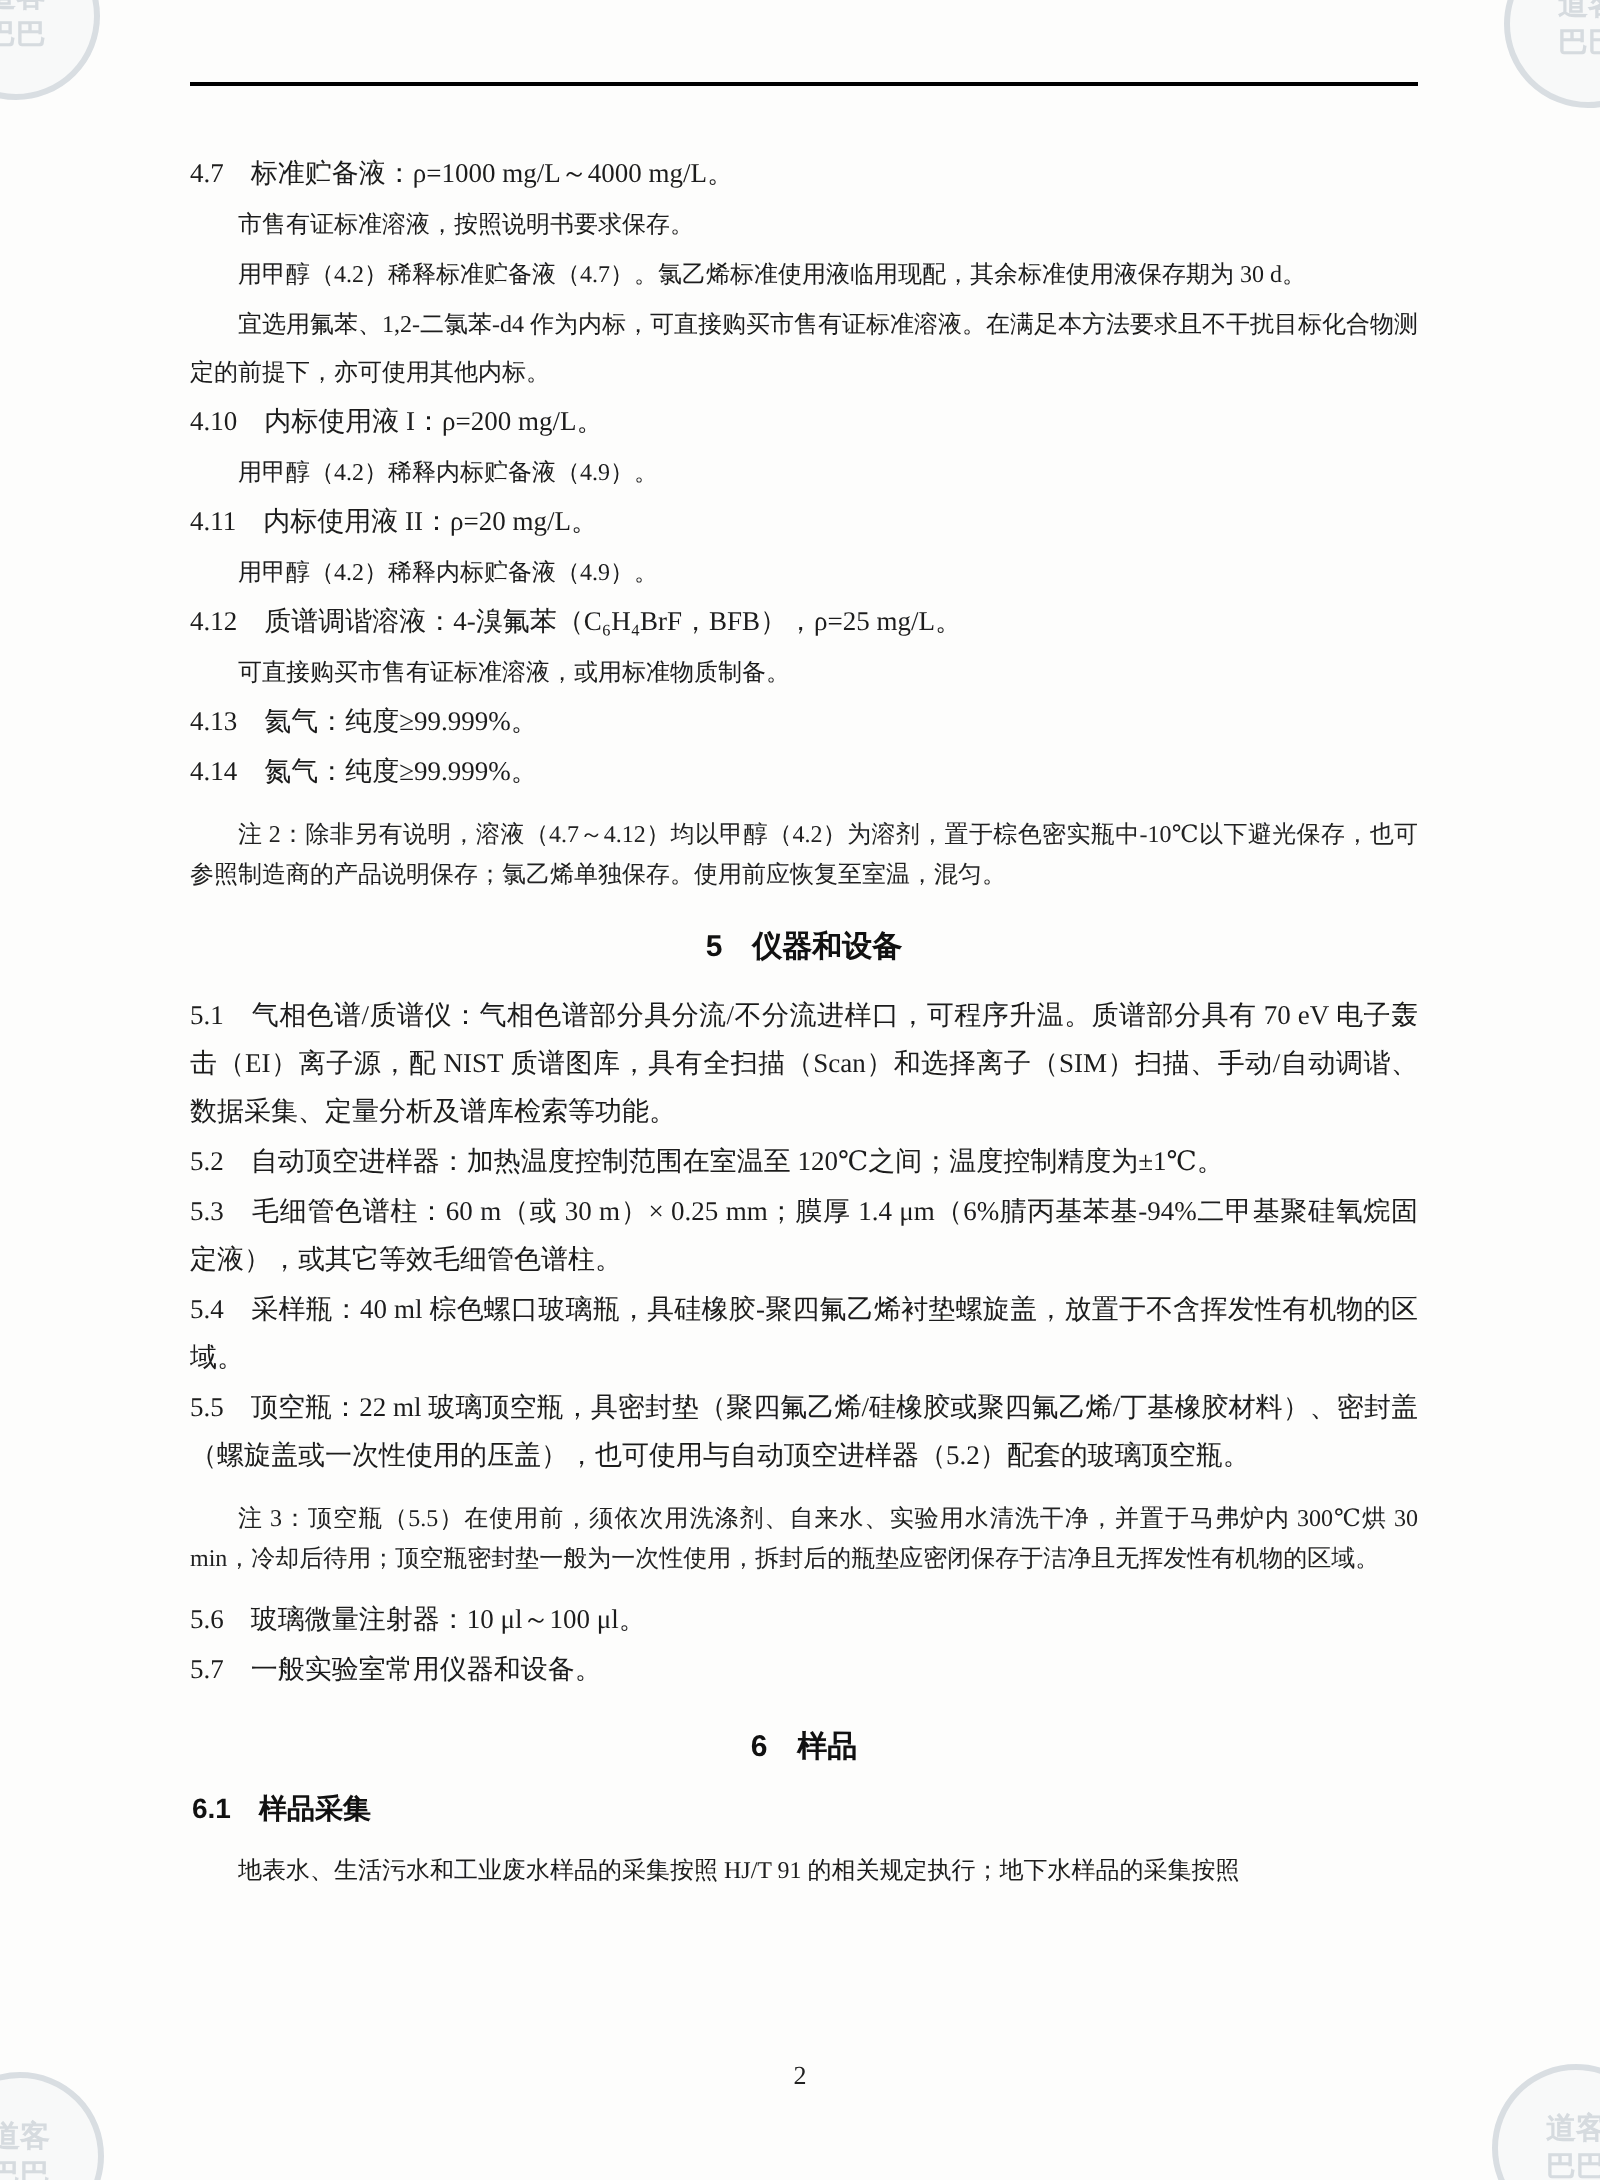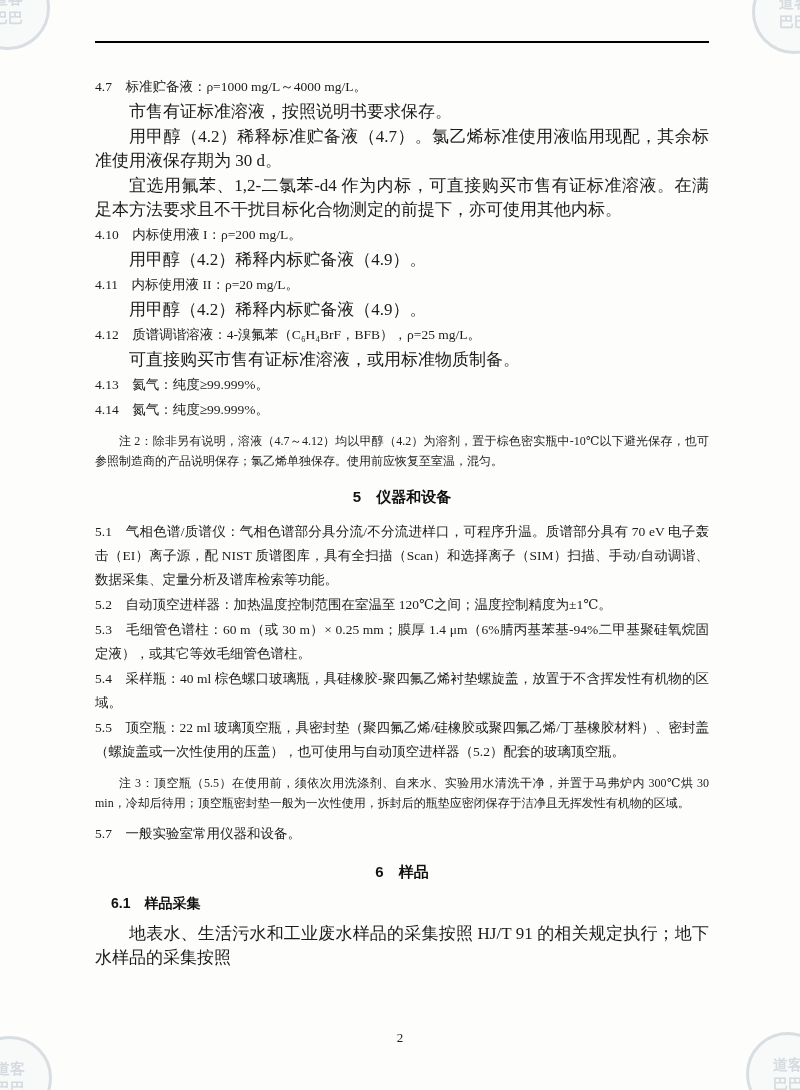--- a/index.html
+++ b/index.html
@@ -17,36 +17,36 @@
     background:#000;
   }
   .content{
     position:absolute;top:74px;left:95px;width:614px;
   }
   .clause{
     font-size:13.5px;line-height:24px;margin:1px 0;
     text-align:justify;
   }
   .para{
-    font-size:17px;line-height:24px;margin:1px 0;
+    font-size:12px;line-height:24px;margin:1px 0;
     text-indent:2em;text-align:justify;
   }
   .note{
     font-size:12px;line-height:20px;margin:9px 0;
     text-indent:2em;text-align:justify;color:#222;
   }
   .heading{
     font-family:"Liberation Sans","DejaVu Sans",sans-serif;
     font-weight:bold;font-size:15px;
     margin:17px 0 13px;color:#111;text-align:center;
   }
   .subheading{
     font-family:"Liberation Sans","DejaVu Sans",sans-serif;
     font-weight:bold;font-size:14px;
-    margin:13px 16px 9px;color:#111;
+    margin:13px 1px 9px;color:#111;
   }
   .page-number{
     position:absolute;bottom:44px;left:0;right:0;
     text-align:center;font-size:13px;color:#222;
   }
   
   .wm{
     position:absolute;width:84px;height:84px;
     opacity:.45;pointer-events:none;
   }
@@ -109,20 +109,21 @@
     <div class="clause">4.13　氦气：纯度≥99.999%。</div>
     <div class="clause">4.14　氮气：纯度≥99.999%。</div>
     <div class="note">注 2：除非另有说明，溶液（4.7～4.12）均以甲醇（4.2）为溶剂，置于棕色密实瓶中-10℃以下避光保存，也可参照制造商的产品说明保存；氯乙烯单独保存。使用前应恢复至室温，混匀。</div>
     <div class="heading">5　仪器和设备</div>
     <div class="clause">5.1　气相色谱/质谱仪：气相色谱部分具分流/不分流进样口，可程序升温。质谱部分具有 70 eV 电子轰击（EI）离子源，配 NIST 质谱图库，具有全扫描（Scan）和选择离子（SIM）扫描、手动/自动调谐、数据采集、定量分析及谱库检索等功能。</div>
     <div class="clause">5.2　自动顶空进样器：加热温度控制范围在室温至 120℃之间；温度控制精度为±1℃。</div>
     <div class="clause">5.3　毛细管色谱柱：60 m（或 30 m）× 0.25 mm；膜厚 1.4 μm（6%腈丙基苯基-94%二甲基聚硅氧烷固定液），或其它等效毛细管色谱柱。</div>
     <div class="clause">5.4　采样瓶：40 ml 棕色螺口玻璃瓶，具硅橡胶-聚四氟乙烯衬垫螺旋盖，放置于不含挥发性有机物的区域。</div>
     <div class="clause">5.5　顶空瓶：22 ml 玻璃顶空瓶，具密封垫（聚四氟乙烯/硅橡胶或聚四氟乙烯/丁基橡胶材料）、密封盖（螺旋盖或一次性使用的压盖），也可使用与自动顶空进样器（5.2）配套的玻璃顶空瓶。</div>
     <div class="note">注 3：顶空瓶（5.5）在使用前，须依次用洗涤剂、自来水、实验用水清洗干净，并置于马弗炉内 300℃烘 30 min，冷却后待用；顶空瓶密封垫一般为一次性使用，拆封后的瓶垫应密闭保存于洁净且无挥发性有机物的区域。</div>
+    <div class="clause">5.6　玻璃微量注射器：10 μl～100 μl。</div>
     <div class="clause">5.7　一般实验室常用仪器和设备。</div>
     <div class="heading">6　样品</div>
     <div class="subheading">6.1　样品采集</div>
     <div class="para">地表水、生活污水和工业废水样品的采集按照 HJ/T 91 的相关规定执行；地下水样品的采集按照</div>
   </div>
 
   <div class="page-number">2</div>
 
 </div>
 

